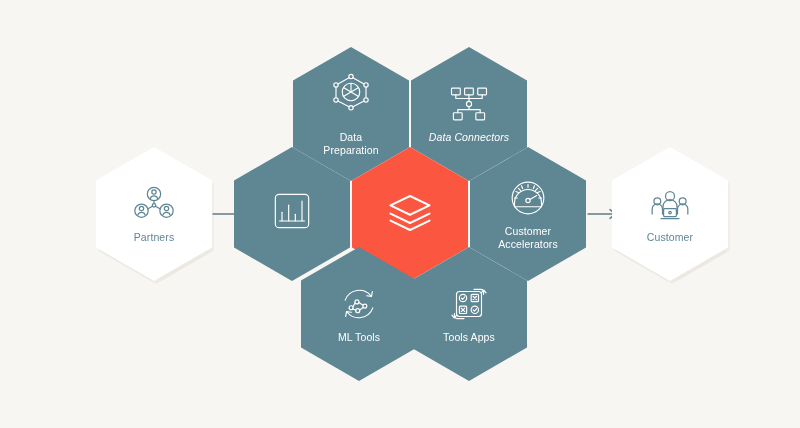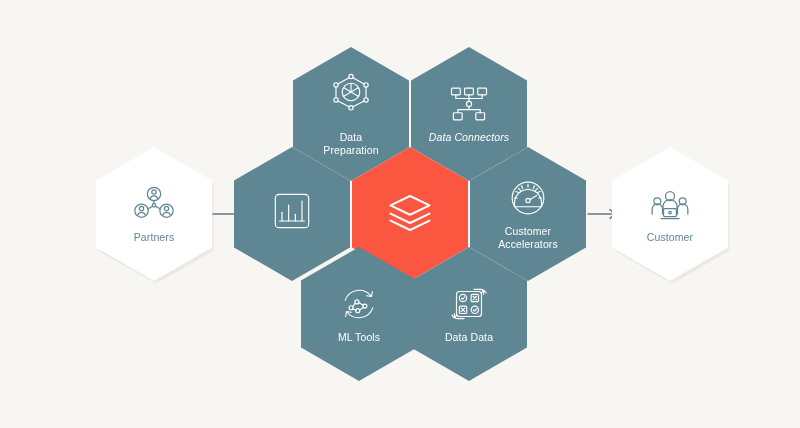--- a/index.html
+++ b/index.html
@@ -213,21 +213,21 @@
       <rect x="12.4" y="26.6" width="8.8" height="8.8" rx="1.2"></rect>
       <path d="M14.7 28.9 18.9 33.1M18.9 28.9 14.7 33.1"></path>
       <circle cx="31" cy="31" r="4.4"></circle>
       <path d="M29.1 31.1 30.6 32.6 33.2 29.5"></path>
 
       <path d="M30 6.5h8.2a3.3 3.3 0 0 1 3.3 3.3v2.6"></path>
       <path d="M38.8 10.5 41.8 7.3 44.5 10.7"></path>
       <path d="M18 41.5H9.8a3.3 3.3 0 0 1-3.3-3.3v-2.6"></path>
       <path d="M9.2 37.5 6.2 40.7 3.5 37.3"></path>
     </svg>
-    <div class="hex-label">Data Data</div>
+    <div class="hex-label">Tools Apps</div>
   </div>
 
   <svg class="arrow" style="left:586px; top:206px;" viewBox="0 0 34 16" fill="none" stroke="#5f7b86" stroke-width="1.4" stroke-linecap="round" stroke-linejoin="round">
     <path d="M2 8h27"></path>
     <path d="M24 3.6 29.4 8 24 12.4"></path>
   </svg>
 
   <div class="hex-shadow" style="left:614px; top:150px;"></div>
   <div class="hex white" style="left:612px; top:147px;">
     <svg class="hex-icon" viewBox="0 0 48 48" fill="none" stroke="#5f8693" stroke-width="1.5" stroke-linecap="round" stroke-linejoin="round">

